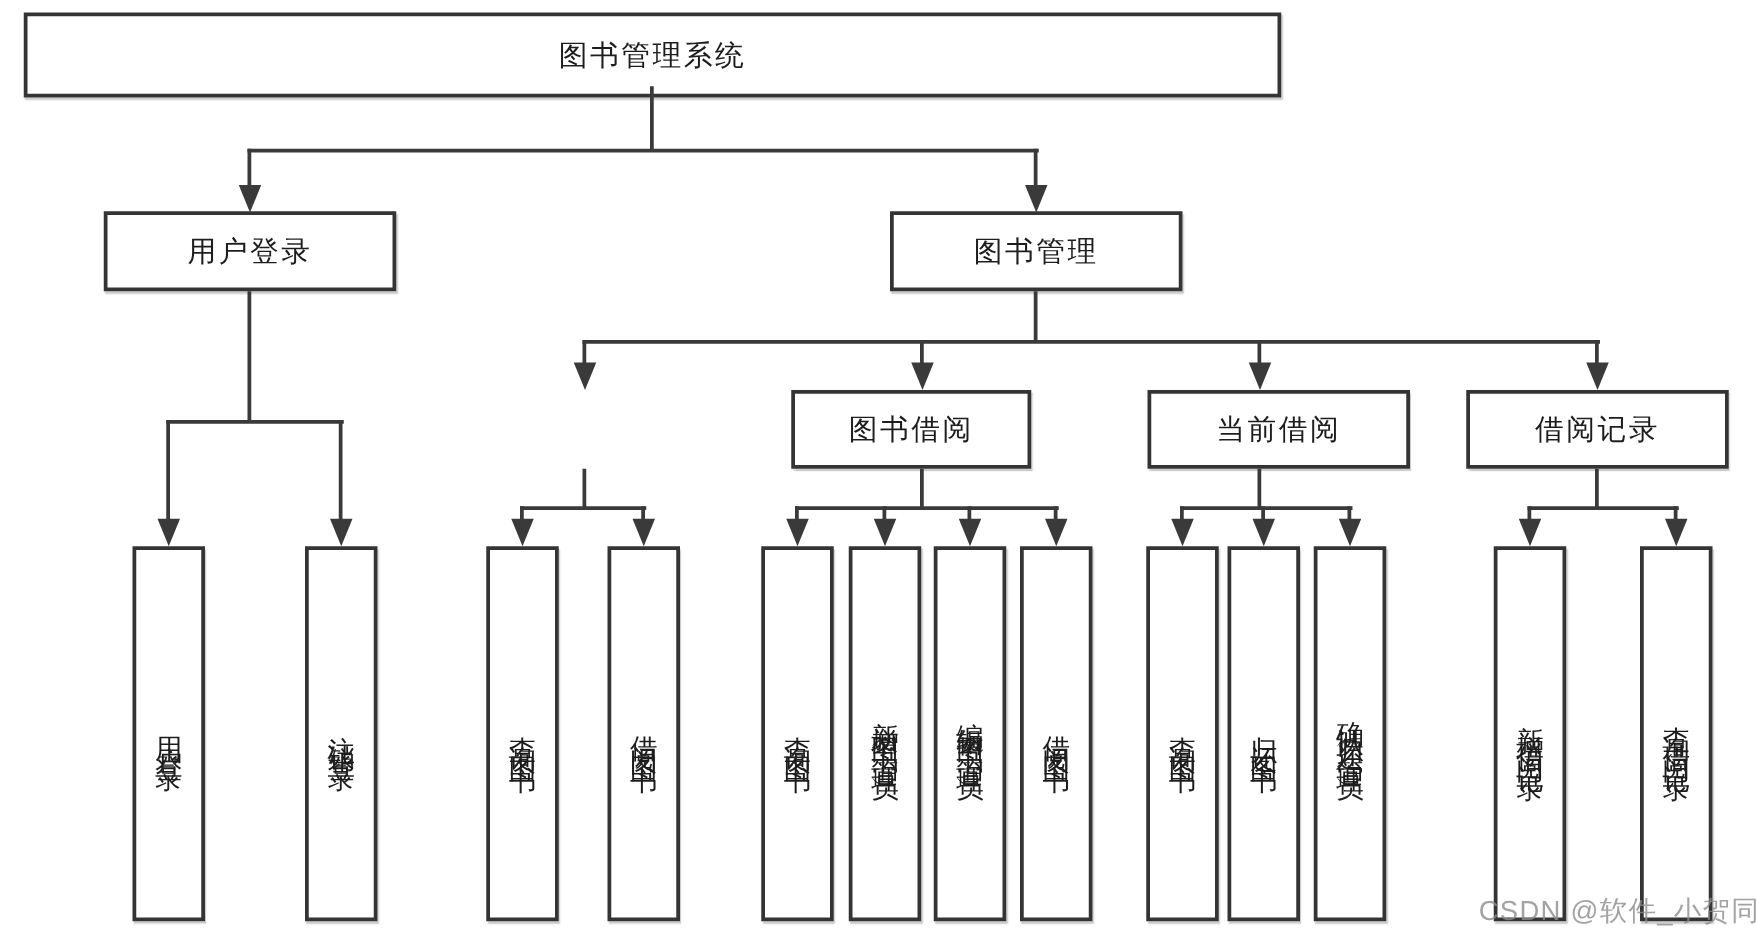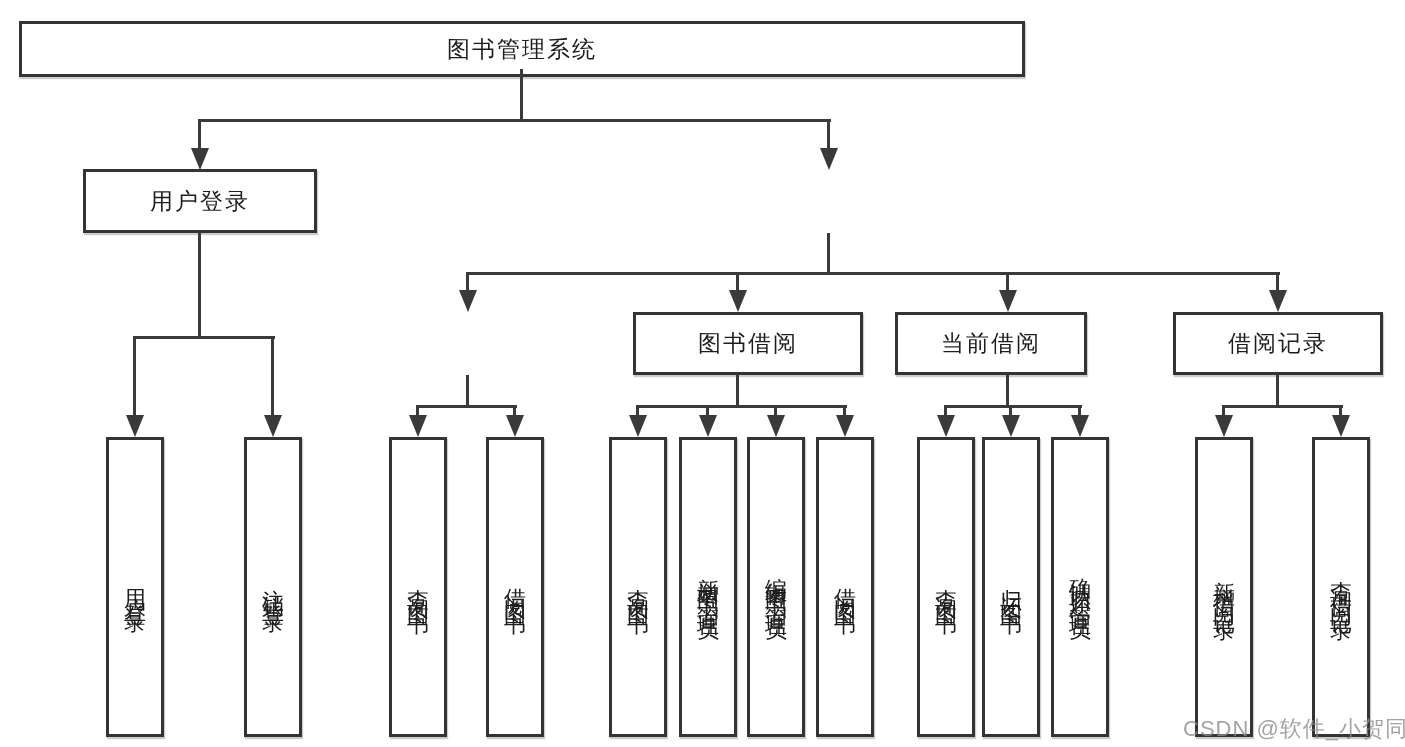--- a/index.html
+++ b/index.html
@@ -30,32 +30,35 @@
   .watermark{
     position:absolute;left:1183px;top:714px;z-index:5;
     font-size:22px;letter-spacing:1px;color:rgba(140,140,140,0.8);white-space:nowrap;
   }
 </style>
 </head>
 <body>
 
 <div class="canvas">
 
-  <div class="box" style="left:19px;top:21px;width:1006px;height:56px">
+  <div class="box" style="left:19px;top:10px;width:1006px;height:68px">
     <span class="hlabel">图书管理系统</span>
   </div>
 
   <div class="box" style="left:83px;top:169px;width:234px;height:64px">
     <span class="hlabel">用户登录</span>
   </div>
+  <div class="box" style="left:712px;top:169px;width:234px;height:64px">
+    <span class="hlabel">图书管理</span>
+  </div>
 
-  <div class="box" style="left:633px;top:312px;width:230px;height:63px">
+  <div class="box" style="left:633px;top:312px;width:192px;height:63px">
     <span class="hlabel">图书借阅</span>
   </div>
-  <div class="box" style="left:895px;top:312px;width:192px;height:63px">
+  <div class="box" style="left:918px;top:312px;width:210px;height:63px">
     <span class="hlabel">当前借阅</span>
   </div>
   <div class="box" style="left:1173px;top:312px;width:210px;height:63px">
     <span class="hlabel">借阅记录</span>
   </div>
 
   <div class="box" style="left:106px;top:437px;width:58px;height:300px">
     <span class="vlabel">用户登录</span>
   </div>
   <div class="box" style="left:244px;top:437px;width:58px;height:300px">

